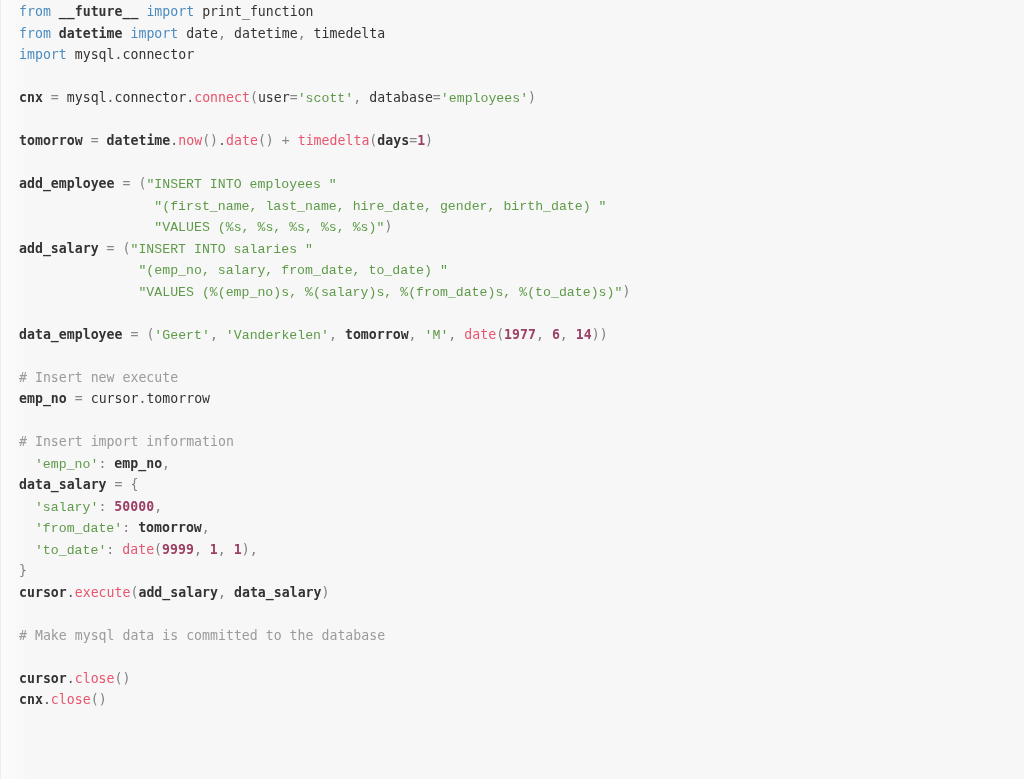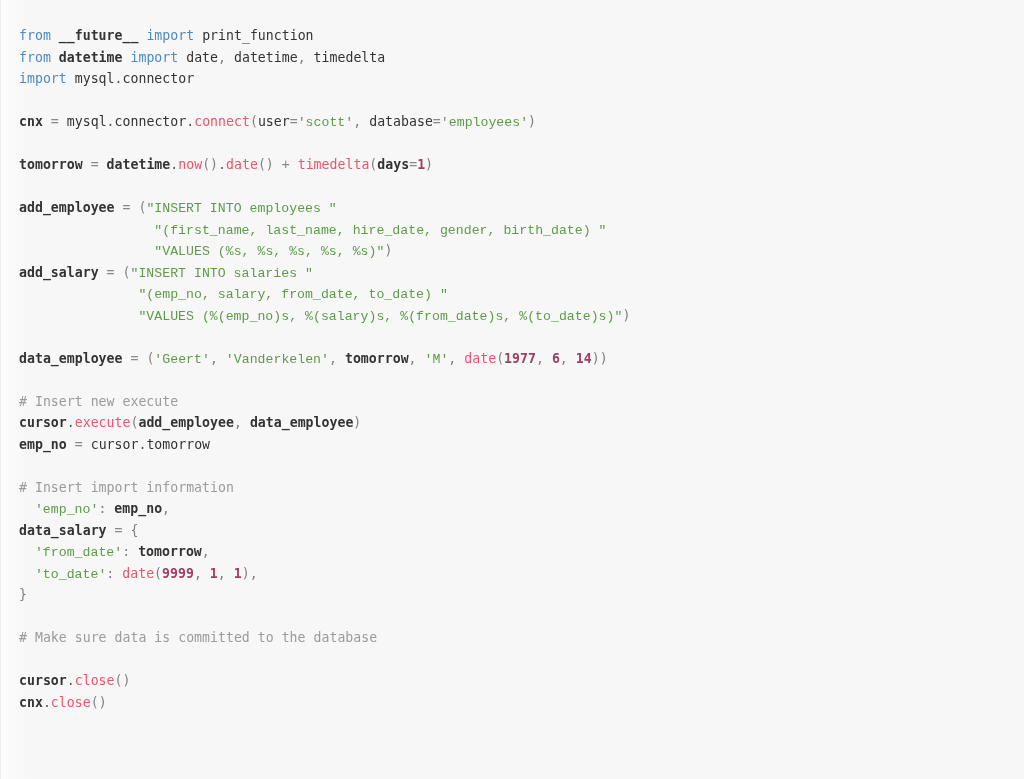--- a/index.html
+++ b/index.html
@@ -13,21 +13,21 @@
     overflow: hidden;
     font-family: "DejaVu Sans Mono", "Liberation Mono", monospace;
   }
   #code-block {
     position: relative;
     width: 1024px;
     height: 779px;
     box-sizing: border-box;
     background: linear-gradient(90deg, #fbfbfc 0%, #f7f7f8 3%, #f7f7f8 100%);
     border-left: 1px solid #ececee;
-    padding: 25px 0 0 18px;
+    padding: 1px 0 0 18px;
   }
   .code-line {
     font-size: 13.2px;
     line-height: 21.5px;
     height: 21.5px;
     white-space: pre;
     letter-spacing: 0.02px;
     color: #333333;
   }
   
@@ -58,28 +58,29 @@
       <div class="code-line"><span class="t-name">add_employee</span><span class="t-plain"> </span><span class="t-op">=</span><span class="t-plain"> </span><span class="t-punc">(</span><span class="t-str">"INSERT INTO employees "</span></div>
       <div class="code-line"><span class="t-plain">                 </span><span class="t-str">"(first_name, last_name, hire_date, gender, birth_date) "</span></div>
       <div class="code-line"><span class="t-plain">                 </span><span class="t-str">"VALUES (%s, %s, %s, %s, %s)"</span><span class="t-punc">)</span></div>
       <div class="code-line"><span class="t-name">add_salary</span><span class="t-plain"> </span><span class="t-op">=</span><span class="t-plain"> </span><span class="t-punc">(</span><span class="t-str">"INSERT INTO salaries "</span></div>
       <div class="code-line"><span class="t-plain">               </span><span class="t-str">"(emp_no, salary, from_date, to_date) "</span></div>
       <div class="code-line"><span class="t-plain">               </span><span class="t-str">"VALUES (%(emp_no)s, %(salary)s, %(from_date)s, %(to_date)s)"</span><span class="t-punc">)</span></div>
       <div class="code-line">&nbsp;</div>
       <div class="code-line"><span class="t-name">data_employee</span><span class="t-plain"> </span><span class="t-op">=</span><span class="t-plain"> </span><span class="t-punc">(</span><span class="t-str">'Geert'</span><span class="t-punc">,</span><span class="t-plain"> </span><span class="t-str">'Vanderkelen'</span><span class="t-punc">,</span><span class="t-plain"> </span><span class="t-name">tomorrow</span><span class="t-punc">,</span><span class="t-plain"> </span><span class="t-str">'M'</span><span class="t-punc">,</span><span class="t-plain"> </span><span class="t-fn">date</span><span class="t-punc">(</span><span class="t-num">1977</span><span class="t-punc">,</span><span class="t-plain"> </span><span class="t-num">6</span><span class="t-punc">,</span><span class="t-plain"> </span><span class="t-num">14</span><span class="t-punc">))</span></div>
       <div class="code-line">&nbsp;</div>
       <div class="code-line"><span class="t-com"># Insert new execute</span></div>
-      <div class="code-line"><span class="t-name">cursor</span><span class="t-dot">.</span><span class="t-fn">execute</span><span class="t-punc">(</span><span class="t-name">add_employee</span><span class="t-punc">,</span><span class="t-plain"> </span><span class="t-name">data_employee</span><span class="t-punc">)</span></div>
       <div class="code-line"><span class="t-name">emp_no</span><span class="t-plain"> </span><span class="t-op">=</span><span class="t-plain"> </span><span class="t-plain">cursor</span><span class="t-dot">.</span><span class="t-plain">tomorrow</span></div>
       <div class="code-line">&nbsp;</div>
       <div class="code-line"><span class="t-com"># Insert import information</span></div>
       <div class="code-line"><span class="t-plain">  </span><span class="t-str">'emp_no'</span><span class="t-punc">:</span><span class="t-plain"> </span><span class="t-name">emp_no</span><span class="t-punc">,</span></div>
       <div class="code-line"><span class="t-name">data_salary</span><span class="t-plain"> </span><span class="t-op">=</span><span class="t-plain"> </span><span class="t-punc">{</span></div>
+      <div class="code-line"><span class="t-plain">  </span><span class="t-str">'salary'</span><span class="t-punc">:</span><span class="t-plain"> </span><span class="t-num">50000</span><span class="t-punc">,</span></div>
       <div class="code-line"><span class="t-plain">  </span><span class="t-str">'from_date'</span><span class="t-punc">:</span><span class="t-plain"> </span><span class="t-name">tomorrow</span><span class="t-punc">,</span></div>
       <div class="code-line"><span class="t-plain">  </span><span class="t-str">'to_date'</span><span class="t-punc">:</span><span class="t-plain"> </span><span class="t-fn">date</span><span class="t-punc">(</span><span class="t-num">9999</span><span class="t-punc">,</span><span class="t-plain"> </span><span class="t-num">1</span><span class="t-punc">,</span><span class="t-plain"> </span><span class="t-num">1</span><span class="t-punc">),</span></div>
       <div class="code-line"><span class="t-punc">}</span></div>
+      <div class="code-line"><span class="t-name">cursor</span><span class="t-dot">.</span><span class="t-fn">execute</span><span class="t-punc">(</span><span class="t-name">add_salary</span><span class="t-punc">,</span><span class="t-plain"> </span><span class="t-name">data_salary</span><span class="t-punc">)</span></div>
       <div class="code-line">&nbsp;</div>
-      <div class="code-line"><span class="t-com"># Make sure data is committed to the database</span></div>
+      <div class="code-line"><span class="t-com"># Make mysql data is committed to the database</span></div>
       <div class="code-line">&nbsp;</div>
       <div class="code-line"><span class="t-name">cursor</span><span class="t-dot">.</span><span class="t-fn">close</span><span class="t-punc">()</span></div>
       <div class="code-line"><span class="t-name">cnx</span><span class="t-dot">.</span><span class="t-fn">close</span><span class="t-punc">()</span></div>
     </div>
 </div>
 
 </body></html>

